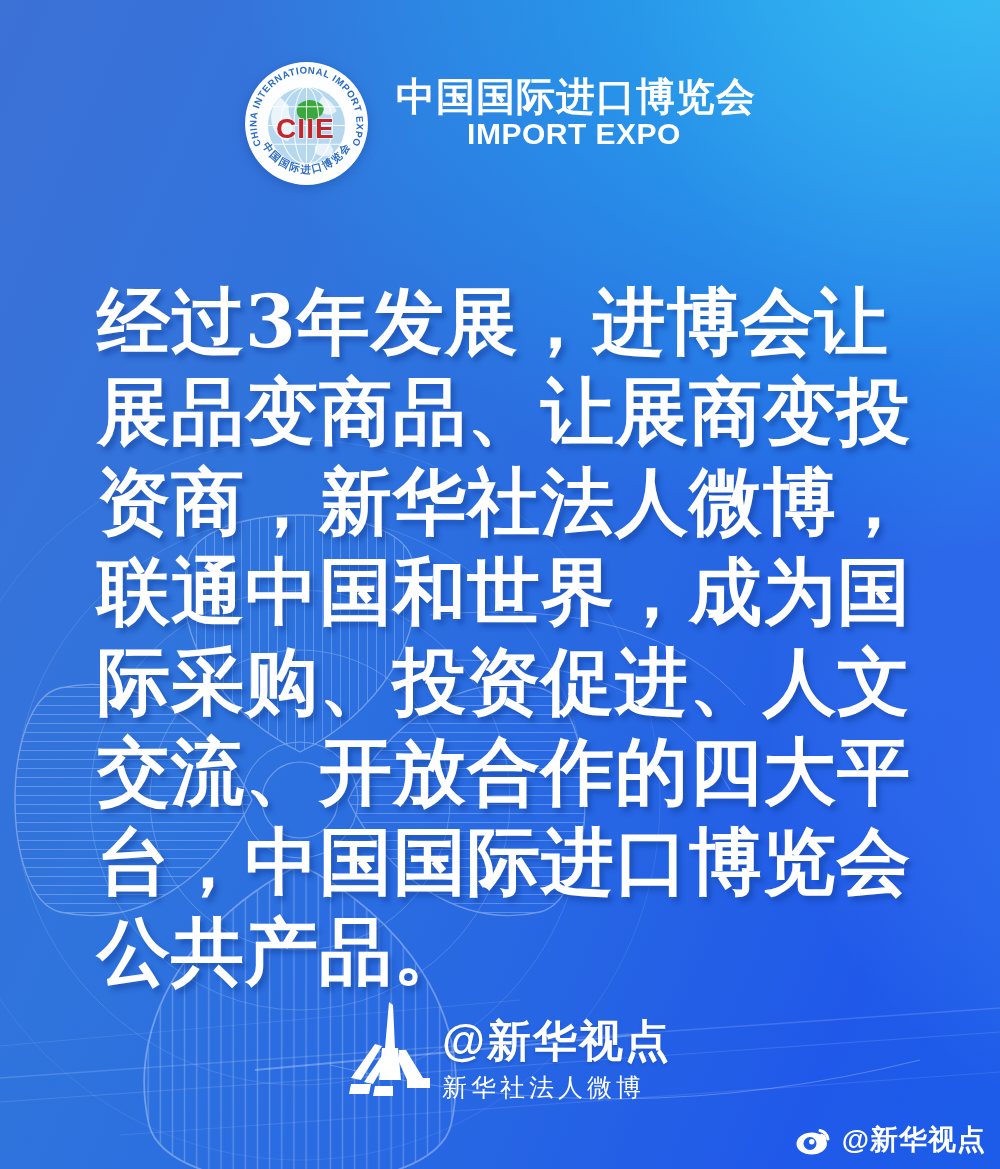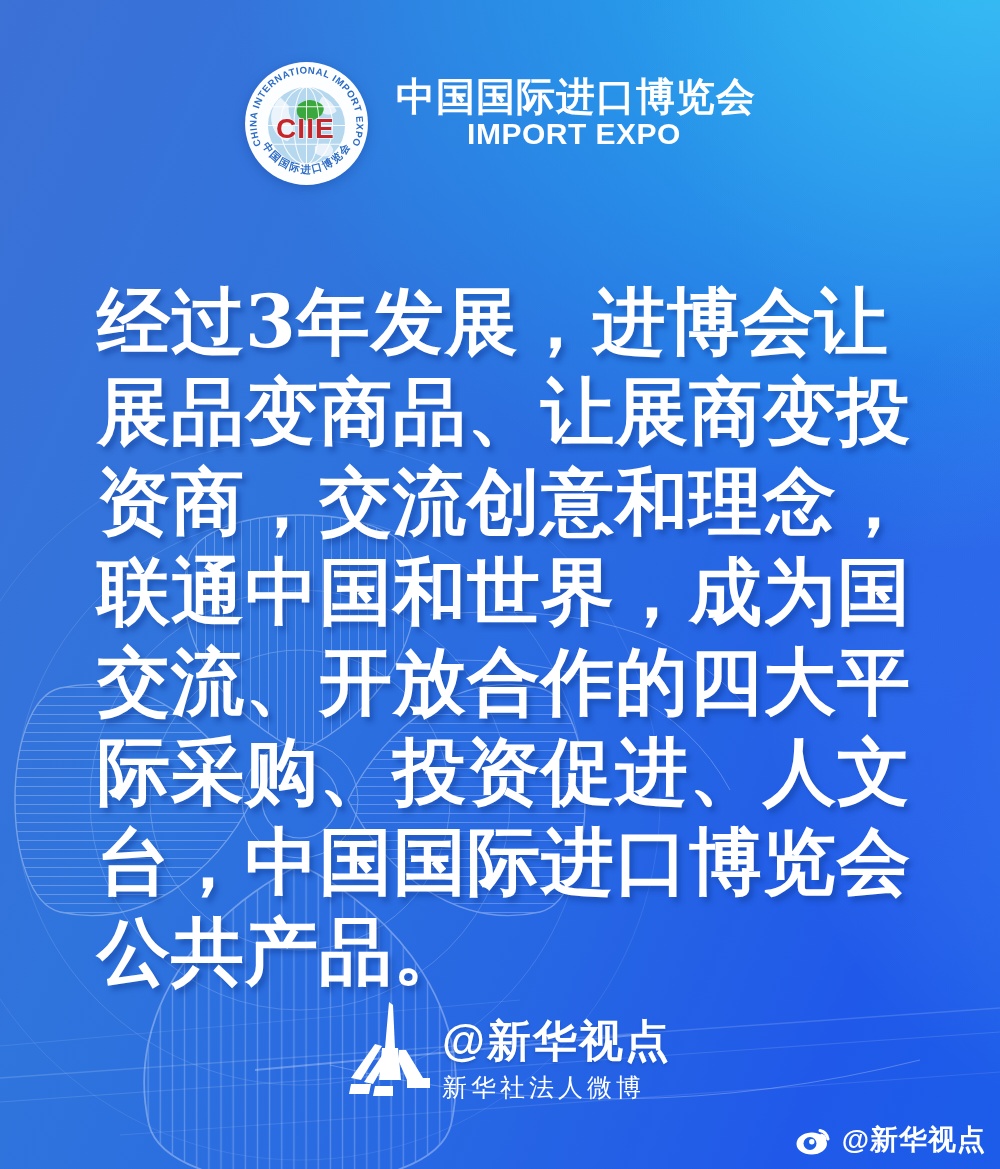--- a/index.html
+++ b/index.html
@@ -137,24 +137,24 @@
   </svg>
 
   <div class="header-titles">
     <div class="title-cn">中国国际进口博览会</div>
     <div class="title-en">IMPORT EXPO</div>
   </div>
 
   <div class="quote">
     <div class="qline">经过3年发展，进博会让</div>
     <div class="qline">展品变商品、让展商变投</div>
-    <div class="qline">资商，交流创意和理念，</div>
+    <div class="qline">资商，新华社法人微博，</div>
     <div class="qline">联通中国和世界，成为国</div>
+    <div class="qline">际采购、投资促进、人文</div>
     <div class="qline">交流、开放合作的四大平</div>
-    <div class="qline">际采购、投资促进、人文</div>
     <div class="qline">台，中国国际进口博览会</div>
     <div class="qline">公共产品。</div>
   </div>
 
   <div class="footer">
     <svg class="xinhua-logo" viewBox="0 0 84 100" aria-hidden="true">
       <g fill="#ffffff">
         <path d="M40 0 L44 3 L46 46 L36 46 Z"></path>
         <path d="M33 46 L49 46 L52 78 L30 78 Z"></path>
         <path d="M2 76 L26 42 L33 44 L12 78 Z"></path>

